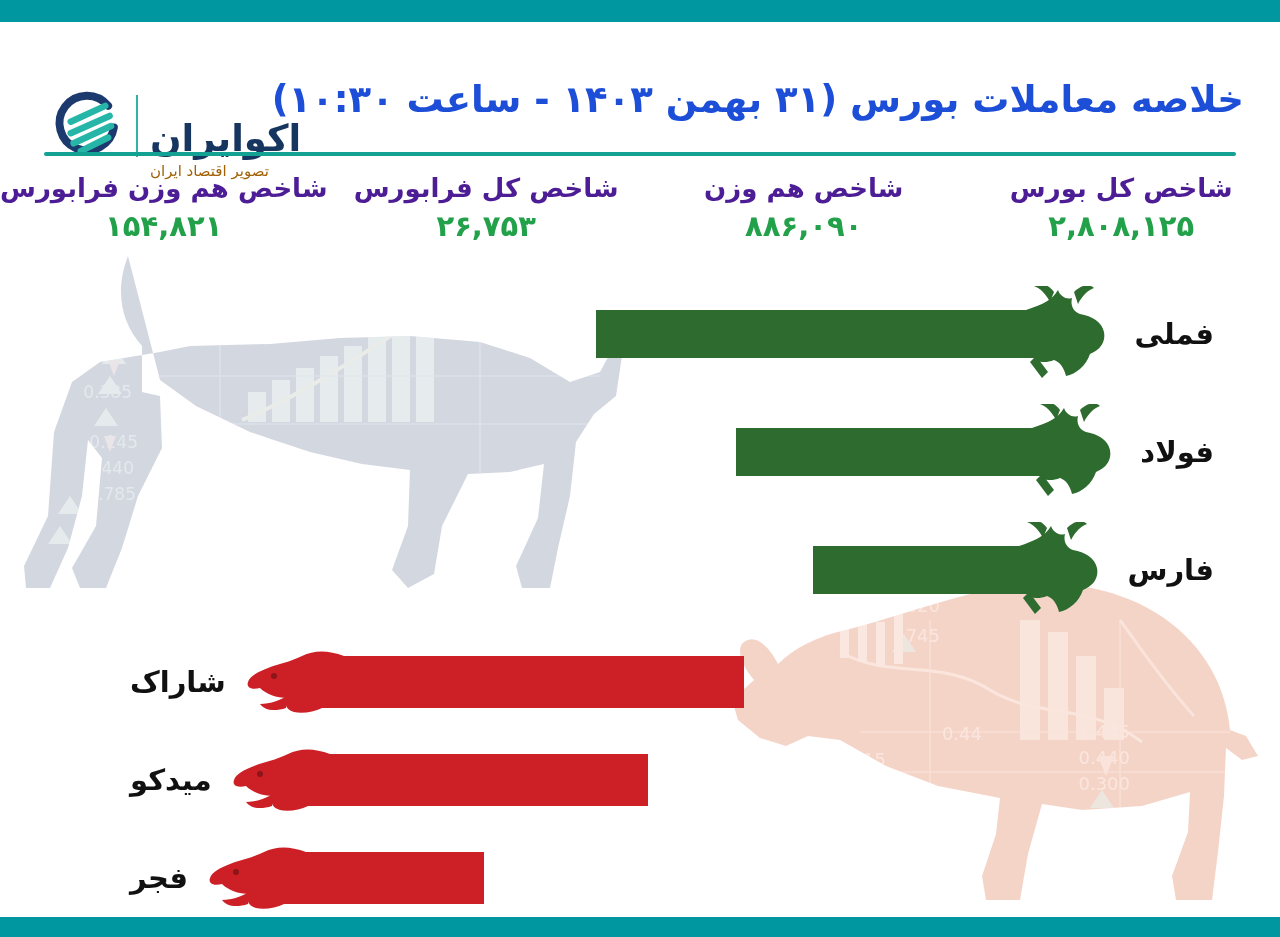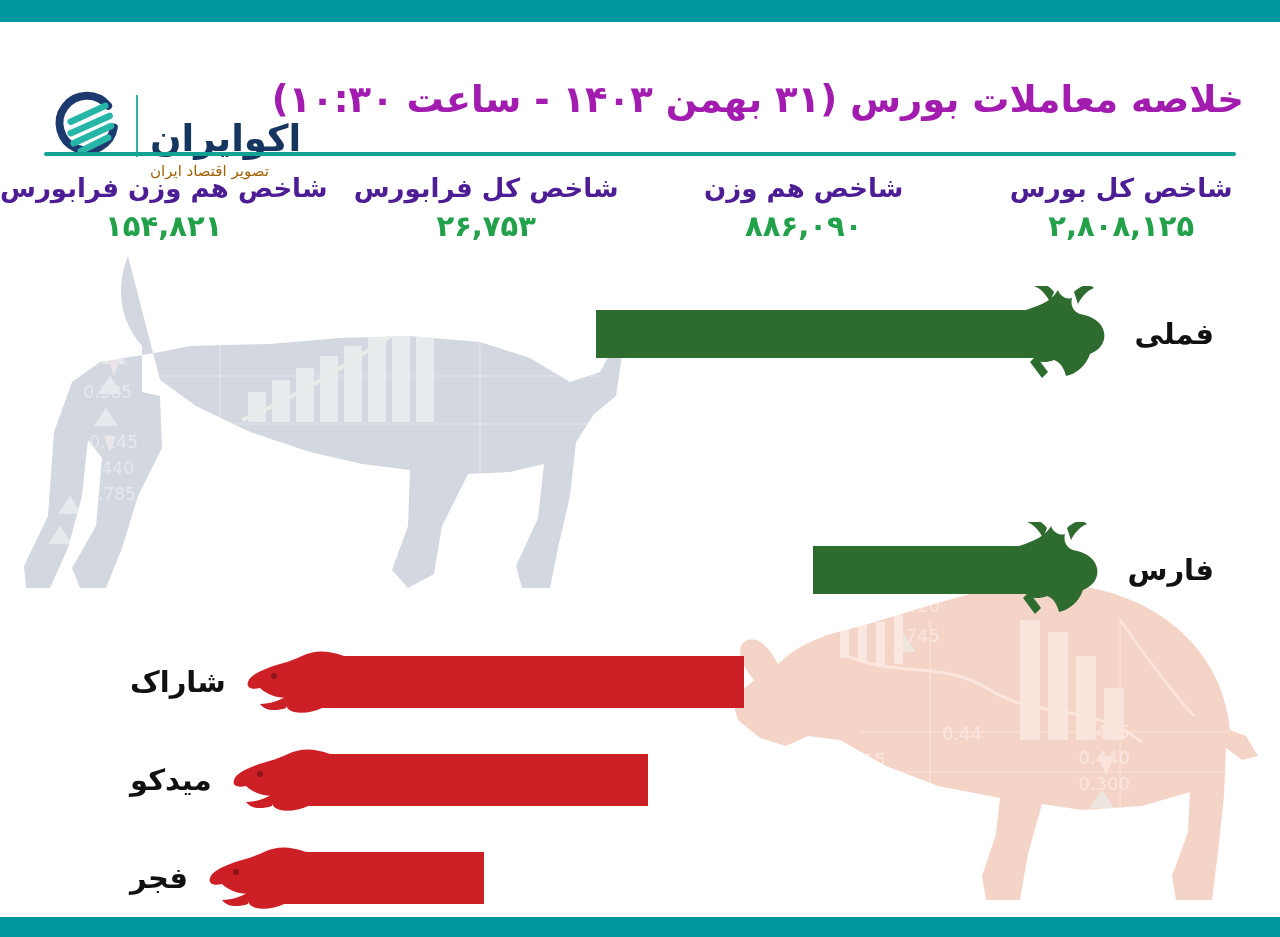--- a/index.html
+++ b/index.html
@@ -37,21 +37,21 @@
   }
   .title {
     position: absolute;
     top: 44px;
     right: 36px;
     width: 660px;
     text-align: right;
     direction: rtl;
     font-size: 37px;
     font-weight: bold;
-    color: #a21caf;
+    color: #1d4ed8;
     letter-spacing: -0.3px;
     white-space: nowrap;
   }
 
   
   .brand {
     position: absolute;
     top: 46px;
     left: 52px;
     width: 280px;
@@ -413,20 +413,38 @@
                      C468 82 464 76 458 74 C448 78 440 76 436 70
                      L430 72 Z"></path>
             <path d="M458 6 C452 -2 444 -4 438 0 C444 2 450 8 454 16 Z"></path>
             <path d="M478 6 C486 -2 494 -2 498 2 C492 4 486 10 482 18 Z"></path>
             <path d="M440 70 L452 86 L446 92 L434 76 Z"></path>
           </g>
         </svg>
       </span>
     </div>
 
+    <div class="bar-row up" style="top:128px;">
+      <span class="bar-label">فولاد</span>
+      <span class="bar-graphic" style="width:386px;">
+        <svg viewBox="0 0 386 96" preserveAspectRatio="none" aria-hidden="true">
+          <g fill="#2E6B2E">
+            <rect x="0" y="24" width="318" height="48"></rect>
+            <path d="M296 24 C314 18 322 14 328 4 C330 10 336 14 342 12
+                     C340 20 344 26 350 28 C362 30 372 36 374 46
+                     C376 56 370 64 360 68 C356 80 346 88 336 90
+                     C334 82 330 76 324 74 C314 78 306 76 302 70
+                     L296 72 Z"></path>
+            <path d="M324 6 C318 -2 310 -4 304 0 C310 2 316 8 320 16 Z"></path>
+            <path d="M344 6 C352 -2 360 -2 364 2 C358 4 352 10 348 18 Z"></path>
+            <path d="M306 70 L318 86 L312 92 L300 76 Z"></path>
+          </g>
+        </svg>
+      </span>
+    </div>
 
     <div class="bar-row up" style="top:246px;justify-content:center;">
       <span class="bar-label">فارس</span>
       <span class="bar-graphic" style="width:296px;">
         <svg viewBox="0 0 296 96" preserveAspectRatio="none" aria-hidden="true">
           <g fill="#2E6B2E">
             <rect x="0" y="24" width="228" height="48"></rect>
             <path d="M206 24 C224 18 232 14 238 4 C240 10 246 14 252 12
                      C250 20 254 26 260 28 C272 30 282 36 284 46
                      C286 56 280 64 270 68 C266 80 256 88 246 90

